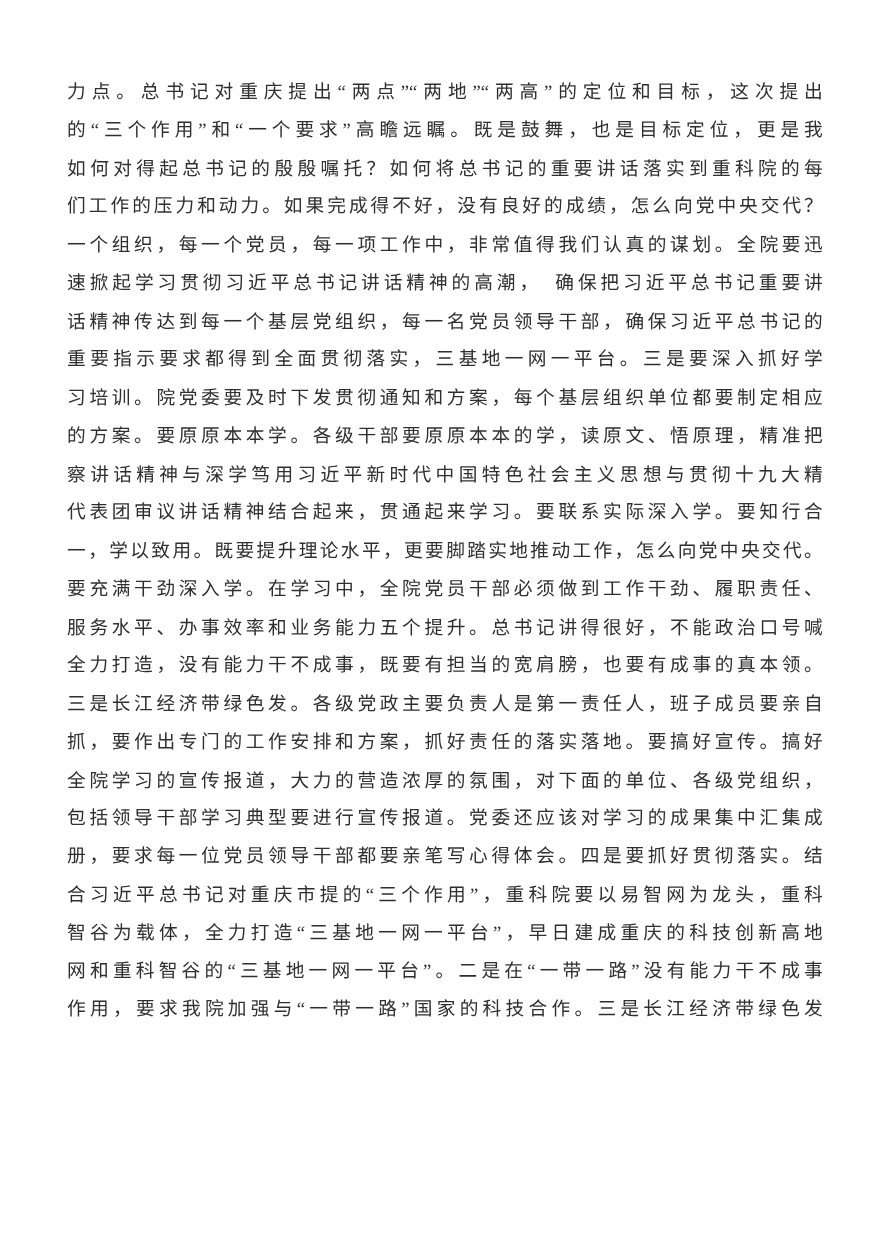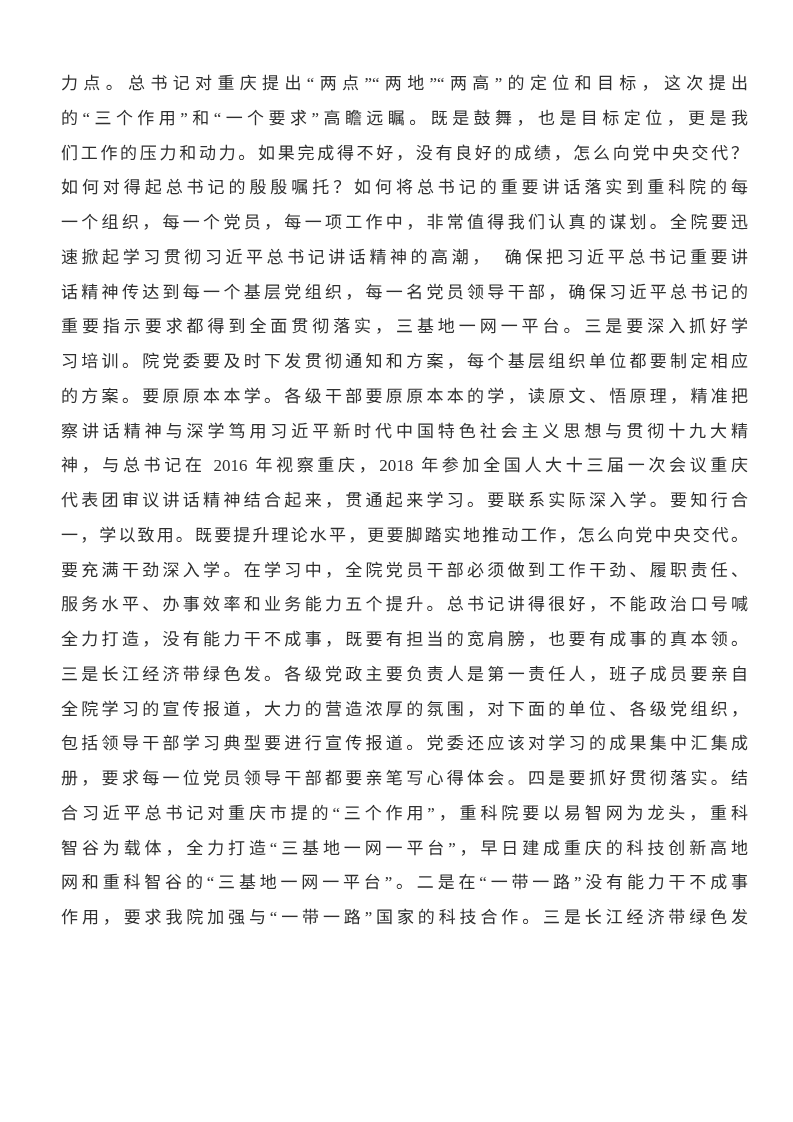--- a/index.html
+++ b/index.html
@@ -44,36 +44,36 @@
     overflow:hidden;
   }
 </style>
 </head>
 <body>
 
 <div class="page">
   <div class="document-body">
       <div class="text-line">力点。总书记对重庆提出“两点”“两地”“两高”的定位和目标，这次提出</div>
       <div class="text-line">的“三个作用”和“一个要求”高瞻远瞩。既是鼓舞，也是目标定位，更是我</div>
+      <div class="text-line">如何对得起总书记的殷殷嘱托？如何将总书记的重要讲话落实到重科院的每</div>
       <div class="text-line">们工作的压力和动力。如果完成得不好，没有良好的成绩，怎么向党中央交代？</div>
-      <div class="text-line">如何对得起总书记的殷殷嘱托？如何将总书记的重要讲话落实到重科院的每</div>
       <div class="text-line">一个组织，每一个党员，每一项工作中，非常值得我们认真的谋划。全院要迅</div>
       <div class="text-line">速掀起学习贯彻习近平总书记讲话精神的高潮，　确保把习近平总书记重要讲</div>
       <div class="text-line">话精神传达到每一个基层党组织，每一名党员领导干部，确保习近平总书记的</div>
       <div class="text-line">重要指示要求都得到全面贯彻落实，三基地一网一平台。三是要深入抓好学</div>
       <div class="text-line">习培训。院党委要及时下发贯彻通知和方案，每个基层组织单位都要制定相应</div>
       <div class="text-line">的方案。要原原本本学。各级干部要原原本本的学，读原文、悟原理，精准把</div>
       <div class="text-line">察讲话精神与深学笃用习近平新时代中国特色社会主义思想与贯彻十九大精</div>
-      <div class="text-line">神，与总书记在 2016 年视察重庆，2018 年参加全国人大十三届一次会议重庆</div>
       <div class="text-line">代表团审议讲话精神结合起来，贯通起来学习。要联系实际深入学。要知行合</div>
       <div class="text-line">一，学以致用。既要提升理论水平，更要脚踏实地推动工作，怎么向党中央交代。</div>
       <div class="text-line">要充满干劲深入学。在学习中，全院党员干部必须做到工作干劲、履职责任、</div>
       <div class="text-line">服务水平、办事效率和业务能力五个提升。总书记讲得很好，不能政治口号喊</div>
       <div class="text-line">全力打造，没有能力干不成事，既要有担当的宽肩膀，也要有成事的真本领。</div>
       <div class="text-line">三是长江经济带绿色发。各级党政主要负责人是第一责任人，班子成员要亲自</div>
+      <div class="text-line">抓，要作出专门的工作安排和方案，抓好责任的落实落地。要搞好宣传。搞好</div>
       <div class="text-line">全院学习的宣传报道，大力的营造浓厚的氛围，对下面的单位、各级党组织，</div>
       <div class="text-line">包括领导干部学习典型要进行宣传报道。党委还应该对学习的成果集中汇集成</div>
       <div class="text-line">册，要求每一位党员领导干部都要亲笔写心得体会。四是要抓好贯彻落实。结</div>
       <div class="text-line">合习近平总书记对重庆市提的“三个作用”，重科院要以易智网为龙头，重科</div>
       <div class="text-line">智谷为载体，全力打造“三基地一网一平台”，早日建成重庆的科技创新高地</div>
       <div class="text-line">网和重科智谷的“三基地一网一平台”。二是在“一带一路”没有能力干不成事</div>
       <div class="text-line">作用，要求我院加强与“一带一路”国家的科技合作。三是长江经济带绿色发</div>
     </div>
 </div>
 

